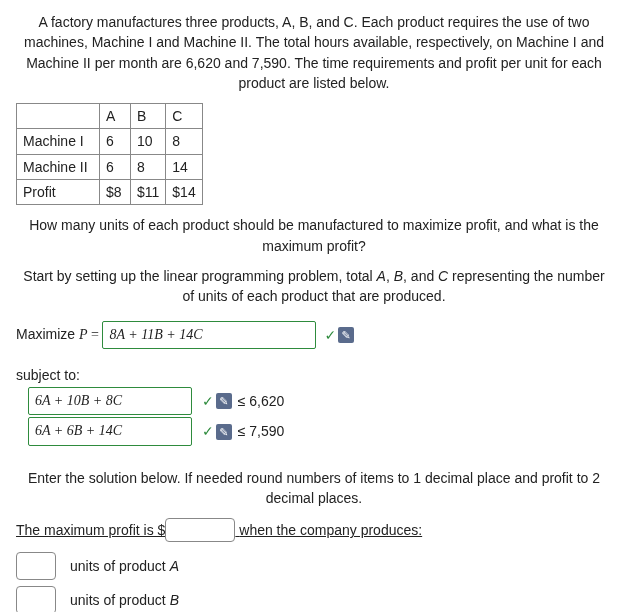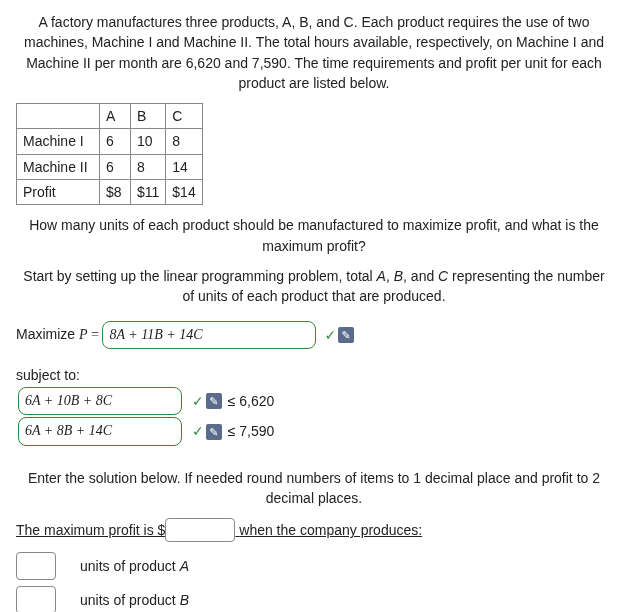--- a/index.html
+++ b/index.html
@@ -22,21 +22,21 @@
     padding: 2px 6px;
     font-weight: normal;
     text-align: left;
     min-width: 18px;
   }
   table.data th.rowhdr { min-width: 70px; }
   .italic { font-style: italic; }
   .mathline { margin: 14px 0 10px 0; }
   .answer-box {
     border: 1px solid #2e8b3d;
-    border-radius: 8px;
+    border-radius: 2px;
     padding: 3px 6px;
     font-family: 'Times New Roman', serif;
     font-style: italic;
     display: inline-block;
     min-height: 20px;
     vertical-align: middle;
     background: #fff;
   }
   .answer-box.wide { width: 200px; }
   .answer-box.med  { width: 150px; }
@@ -56,40 +56,40 @@
     width: 16px;
     height: 16px;
     background: #5a6b8c;
     color: #fff;
     font-size: 11px;
     text-align: center;
     line-height: 16px;
     border-radius: 2px;
   }
   .subj { margin-top: 16px; }
-  .constraint-row { margin: 2px 2px; display: flex; align-items: center; gap: 6px; }
+  .constraint-row { margin: 2px 12px; display: flex; align-items: center; gap: 6px; }
   .solution-input {
     border: 1px solid #888;
     border-radius: 4px;
     width: 70px;
     height: 24px;
     padding: 2px 4px;
     font-family: Arial, sans-serif;
     font-size: 14px;
     box-sizing: border-box;
   }
   .small-input {
     border: 1px solid #888;
     border-radius: 4px;
     width: 40px;
     height: 28px;
     padding: 2px 4px;
     box-sizing: border-box;
   }
-  .unit-row { display: flex; align-items: center; gap: 24px; margin: 6px 0; }
+  .unit-row { display: flex; align-items: center; gap: 14px; margin: 6px 0; }
   .serif { font-family: 'Times New Roman', serif; }
 </style>
 </head>
 <body>
 
 <p>A factory manufactures three products, A, B, and C. Each product requires the use of two machines, Machine I and Machine II. The total hours available, respectively, on Machine I and Machine II per month are 6,620 and 7,590. The time requirements and profit per unit for each product are listed below.</p>
 
 <table class="data">
   <tbody>
       <tr>
@@ -139,21 +139,21 @@
 <div class="constraint-row">
   <span class="answer-box med">6A + 10B + 8C</span>
   <span class="check-badge">
     <span class="tick">✓</span>
       <span class="sq">✎</span>
   </span>
   <span>≤ 6,620</span>
 </div>
 
 <div class="constraint-row">
-  <span class="answer-box med">6A + 8B + 14C</span>
+  <span class="answer-box med">6A + 6B + 14C</span>
   <span class="check-badge">
     <span class="tick">✓</span>
       <span class="sq">✎</span>
   </span>
   <span>≤ 7,590</span>
 </div>
 
 <p style="margin-top:22px">Enter the solution below. If needed round numbers of items to 1 decimal place and profit to 2 decimal places.</p>
 
 <div style="margin:10px 0;text-decoration:underline;">

